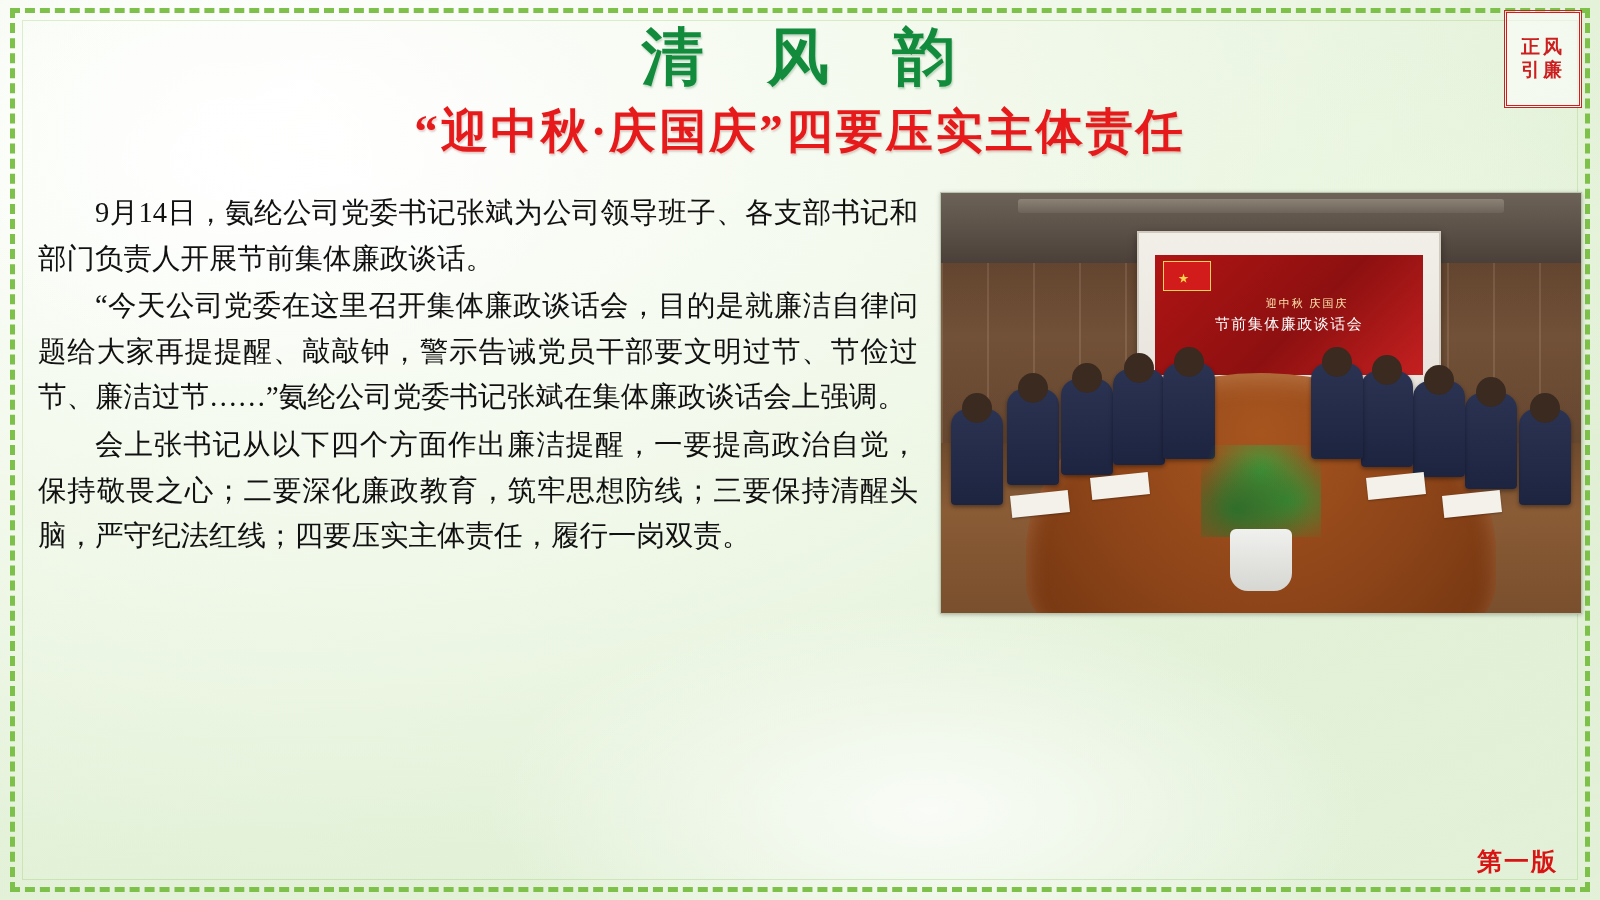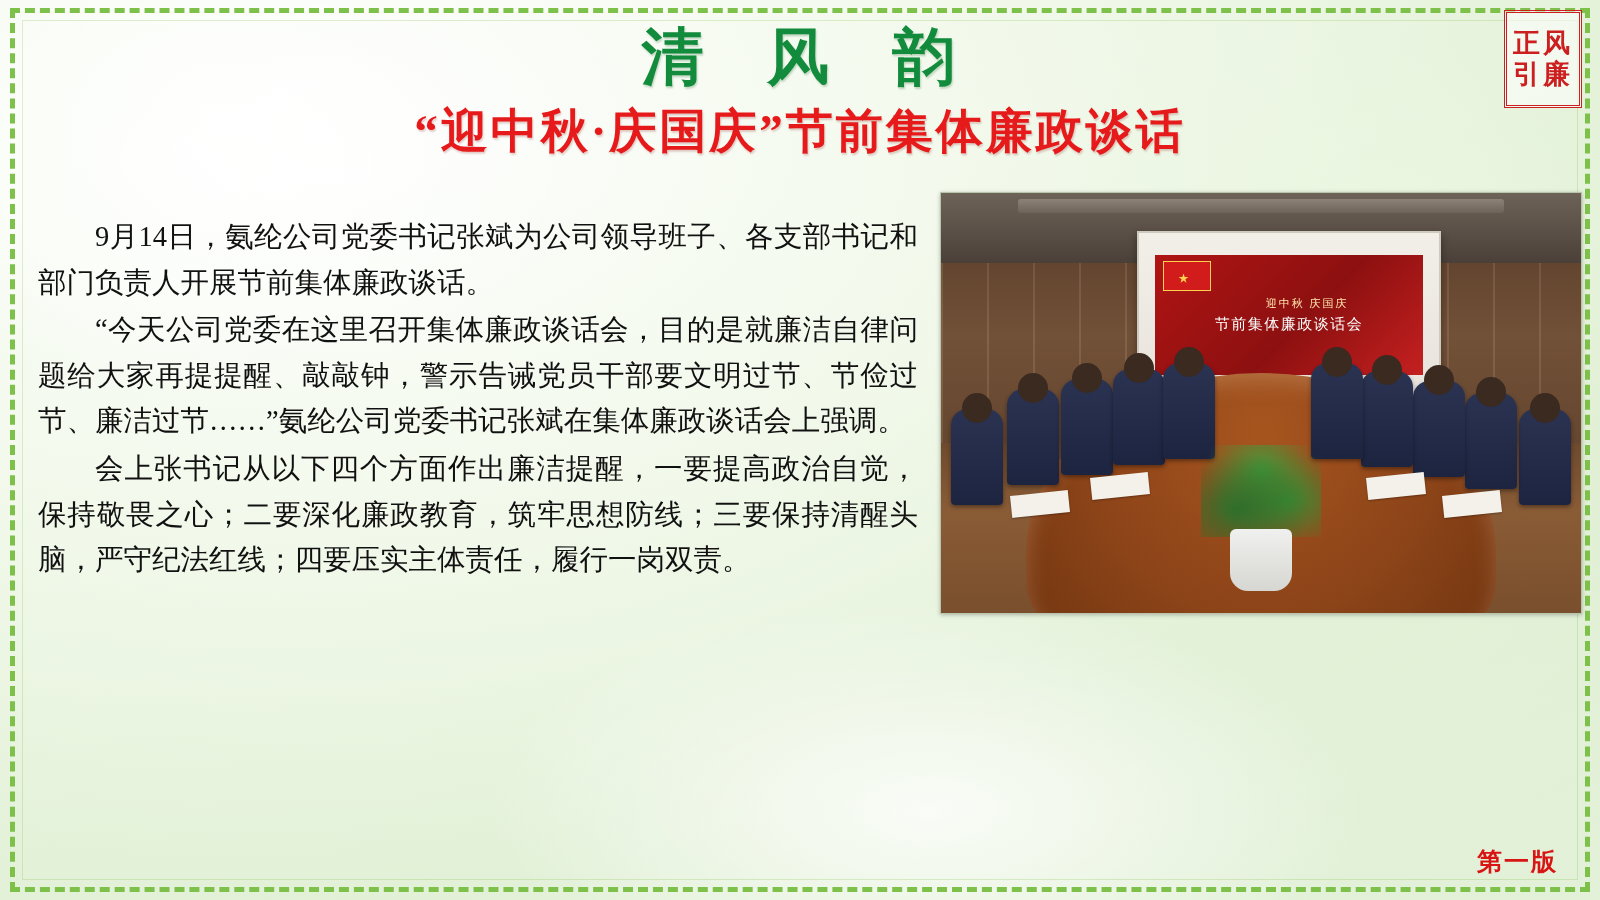--- a/index.html
+++ b/index.html
@@ -79,21 +79,21 @@
     flex-direction: column;
     align-items: center;
     justify-content: center;
     gap: 2px;
     padding: 2px 4px;
     box-sizing: border-box;
   }
   .seal-line {
     color: #cc1f1f;
     font-weight: bold;
-    font-size: 27px;
+    font-size: 19px;
     letter-spacing: 3px;
     line-height: 1.08;
     font-family: "Liberation Serif", "DejaVu Serif", serif;
   }
 
   
   .head {
     position: absolute;
     top: 22px;
     left: 0;
@@ -130,21 +130,20 @@
     right: 38px;
   }
   .top-row {
     display: flex;
     align-items: flex-start;
     gap: 22px;
   }
   .col-text {
     width: 880px;
     flex: 0 0 880px;
-    margin-top: 24px;
   }
   p.body-par {
     margin: 0 0 2px 0;
     font-size: 28.5px;
     line-height: 1.6;
     color: #111;
     text-indent: 2em;
     text-align: justify;
     text-justify: inter-ideograph;
     font-family: "Liberation Serif", "DejaVu Serif", serif;
@@ -303,21 +302,21 @@
   <div class="frame"></div>
   <div class="frame-inner"></div>
 
   <div class="seal">
     <div class="seal-line">正风</div>
     <div class="seal-line">引廉</div>
   </div>
 
   <div class="head">
     <div class="title-main">清 风 韵</div>
-    <div class="title-sub">“迎中秋·庆国庆”节前集体廉政谈话</div>
+    <div class="title-sub">“迎中秋·庆国庆”四要压实主体责任</div>
   </div>
 
   <div class="content">
 
     <div class="top-row">
 
       <div class="col-text">
         <p class="body-par">9月14日，氨纶公司党委书记张斌为公司领导班子、各支部书记和部门负责人开展节前集体廉政谈话。</p>
         <p class="body-par">“今天公司党委在这里召开集体廉政谈话会，目的是就廉洁自律问题给大家再提提醒、敲敲钟，警示告诫党员干部要文明过节、节俭过节、廉洁过节……”氨纶公司党委书记张斌在集体廉政谈话会上强调。</p>
         <p class="body-par">会上张书记从以下四个方面作出廉洁提醒，一要提高政治自觉，保持敬畏之心；二要深化廉政教育，筑牢思想防线；三要保持清醒头脑，严守纪法红线；四要压实主体责任，履行一岗双责。</p>

